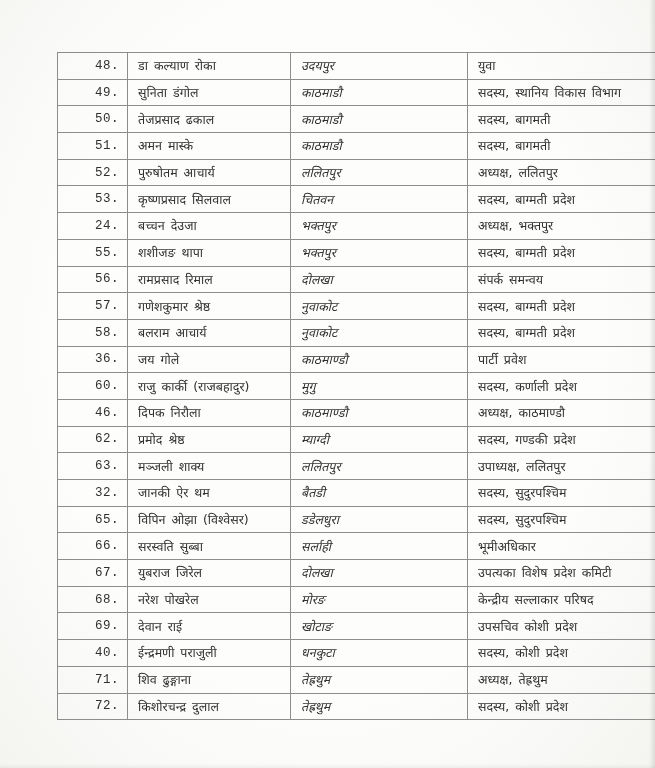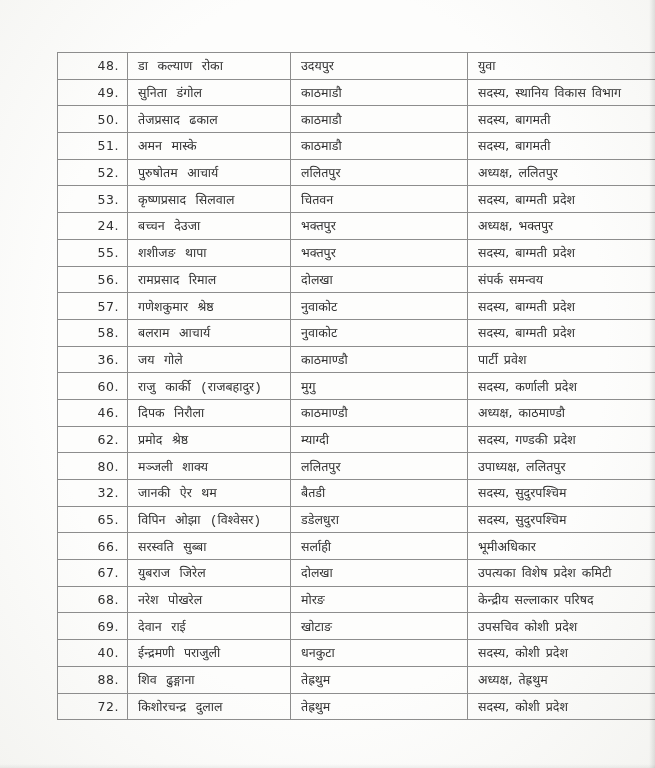--- a/index.html
+++ b/index.html
@@ -50,23 +50,24 @@
     vertical-align: middle;
     word-spacing: 2px;
   }
   td.col-serial {
     width: 51px;
     text-align: right;
     padding-right: 11px;
     font-size: 12px;
     color: #3a3a3a;
     letter-spacing: 0.5px;
-  }
-  td.col-name     { width: 144px; font-family: Liberation Mono, monospace; }
-  td.col-district { width: 158px; }
+    font-family: Liberation Mono, monospace;
+  }
+  td.col-name     { width: 144px; }
+  td.col-district { width: 158px; font-style: italic; }
   td.col-role     { width: 187px; }
 </style>
 </head>
 <body>
 
 <div class="page"></div>
 
 <table class="members">
   <tbody id="rows-body">
       <tr>
@@ -153,21 +154,21 @@
         <td class="col-district">काठमाण्डौ</td>
         <td class="col-role">अध्यक्ष, काठमाण्डौ</td>
       </tr>
       <tr>
         <td class="col-serial">62.</td>
         <td class="col-name">प्रमोद श्रेष्ठ</td>
         <td class="col-district">म्याग्दी</td>
         <td class="col-role">सदस्य, गण्डकी प्रदेश</td>
       </tr>
       <tr>
-        <td class="col-serial">80.</td>
+        <td class="col-serial">63.</td>
         <td class="col-name">मञ्जली शाक्य</td>
         <td class="col-district">ललितपुर</td>
         <td class="col-role">उपाध्यक्ष, ललितपुर</td>
       </tr>
       <tr>
         <td class="col-serial">32.</td>
         <td class="col-name">जानकी ऐर थम</td>
         <td class="col-district">बैतडी</td>
         <td class="col-role">सदस्य, सुदुरपश्चिम</td>
       </tr>
@@ -201,21 +202,21 @@
         <td class="col-district">खोटाङ</td>
         <td class="col-role">उपसचिव कोशी प्रदेश</td>
       </tr>
       <tr>
         <td class="col-serial">40.</td>
         <td class="col-name">ईन्द्रमणी पराजुली</td>
         <td class="col-district">धनकुटा</td>
         <td class="col-role">सदस्य, कोशी प्रदेश</td>
       </tr>
       <tr>
-        <td class="col-serial">88.</td>
+        <td class="col-serial">71.</td>
         <td class="col-name">शिव ढुङ्गाना</td>
         <td class="col-district">तेह्रथुम</td>
         <td class="col-role">अध्यक्ष, तेह्रथुम</td>
       </tr>
       <tr>
         <td class="col-serial">72.</td>
         <td class="col-name">किशोरचन्द्र दुलाल</td>
         <td class="col-district">तेह्रथुम</td>
         <td class="col-role">सदस्य, कोशी प्रदेश</td>
       </tr>

